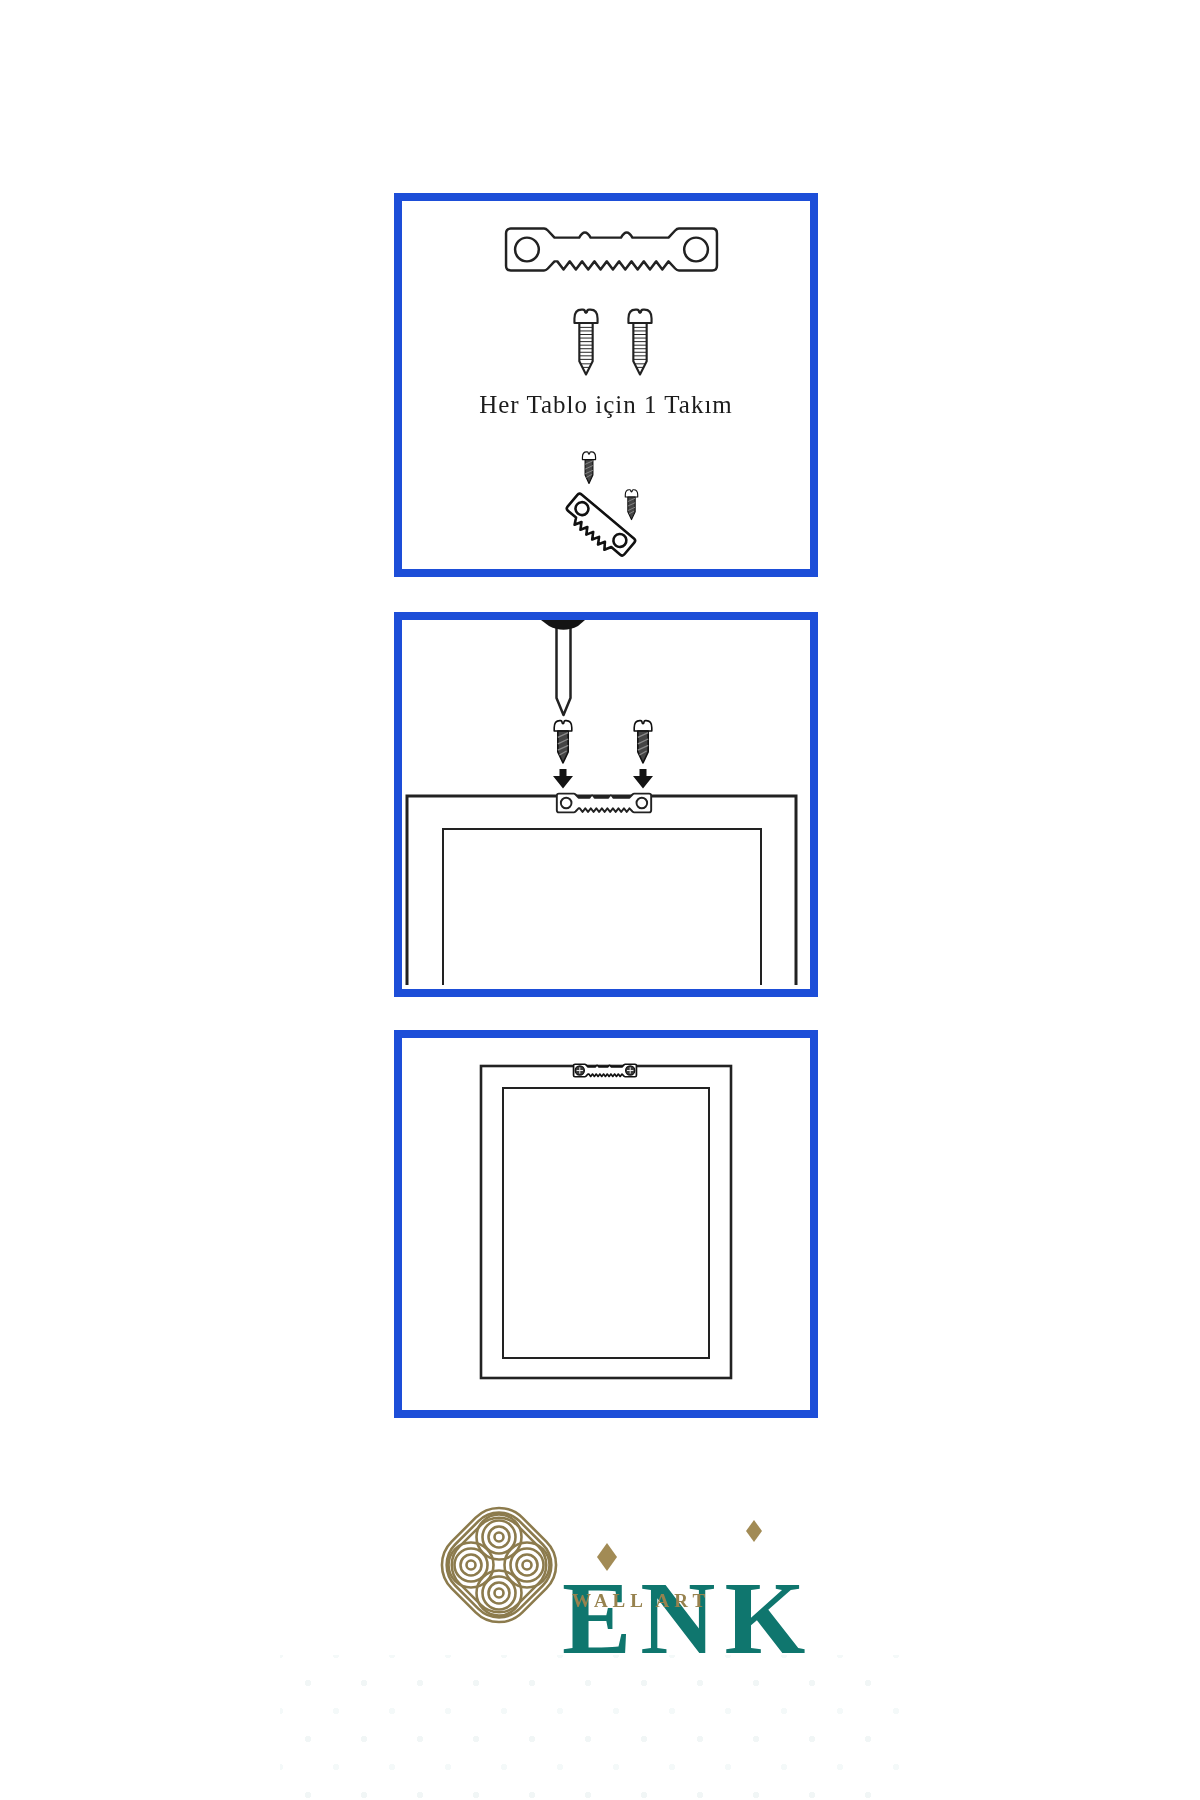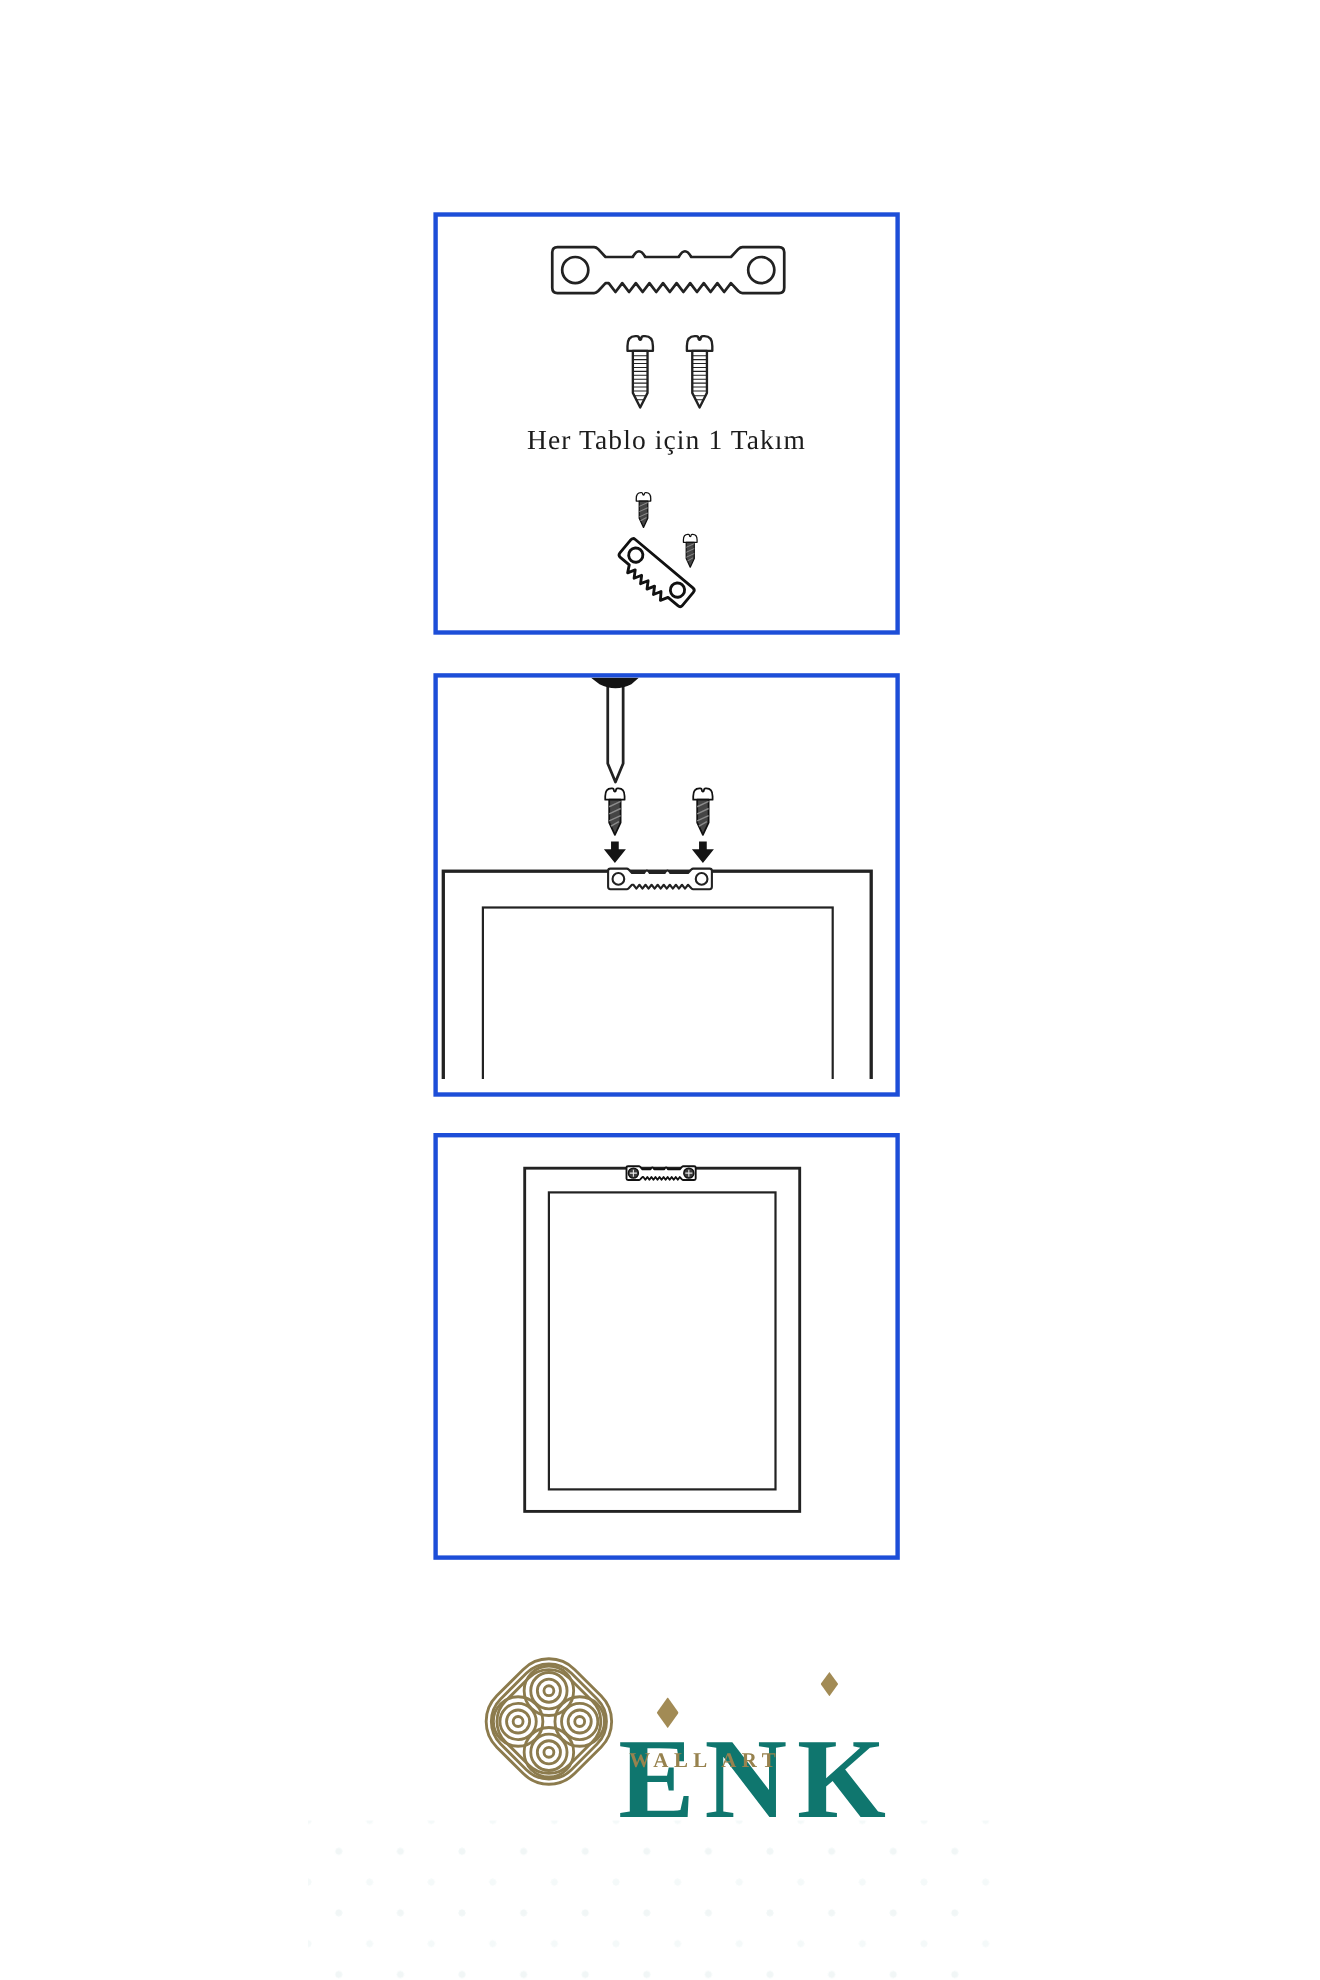--- a/index.html
+++ b/index.html
@@ -1,18 +1,18 @@
 <!DOCTYPE html>
 <html><head>
 <meta charset="utf-8">
 <style>
   html,body{margin:0;padding:0;background:#fff;}
   #sheet{position:relative;width:1200px;height:1800px;background:#ffffff;overflow:hidden;
          font-family:"Liberation Serif", serif;}
-  .panel{position:absolute;left:394px;width:424px;border:4px solid #1d4ed8;
+  .panel{position:absolute;left:394px;width:424px;border:8px solid #1d4ed8;
          background:#ffffff;box-sizing:border-box;overflow:hidden;}
   #panel1{top:193px;height:384px;}
   #panel2{top:612px;height:385px;}
   #panel3{top:1030px;height:388px;}
   .panel svg{position:absolute;left:0;top:0;display:block;}
   .caption{position:absolute;top:190px;left:0;width:100%;text-align:center;
            font-size:25px;letter-spacing:1px;color:#1c1c1c;font-weight:400;
            font-family:"Liberation Serif", serif;white-space:nowrap;}
   
   #knot{position:absolute;left:440px;top:1504px;}

